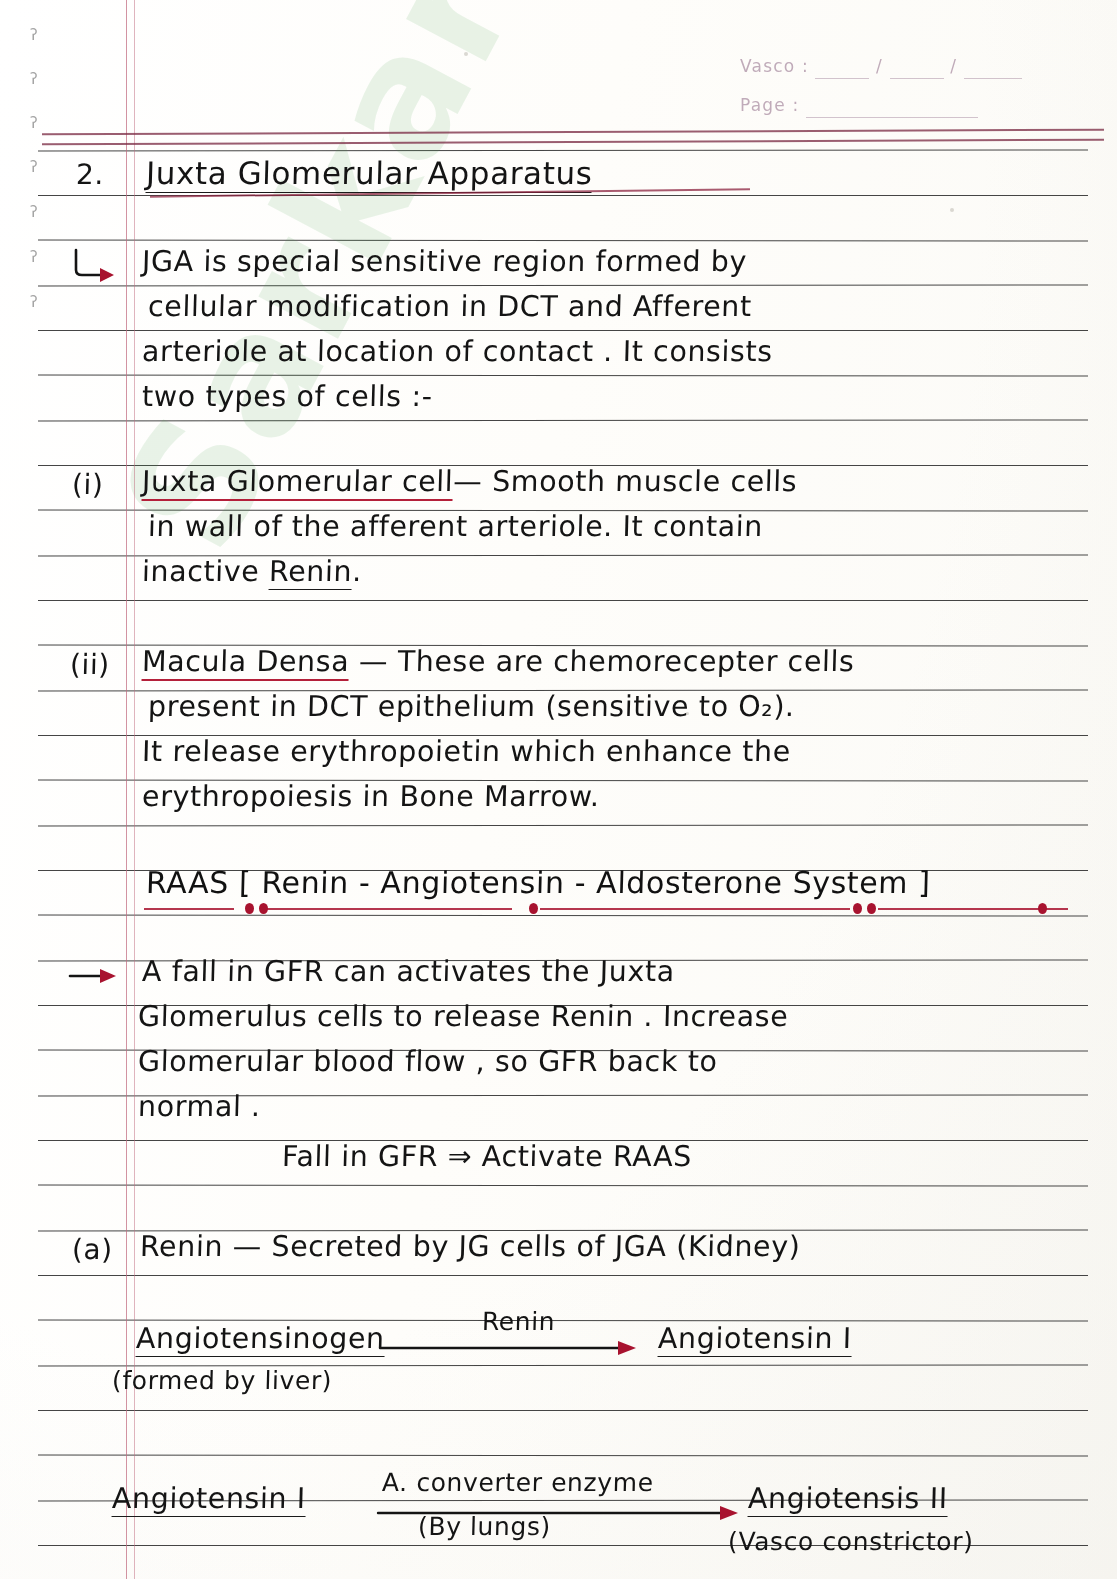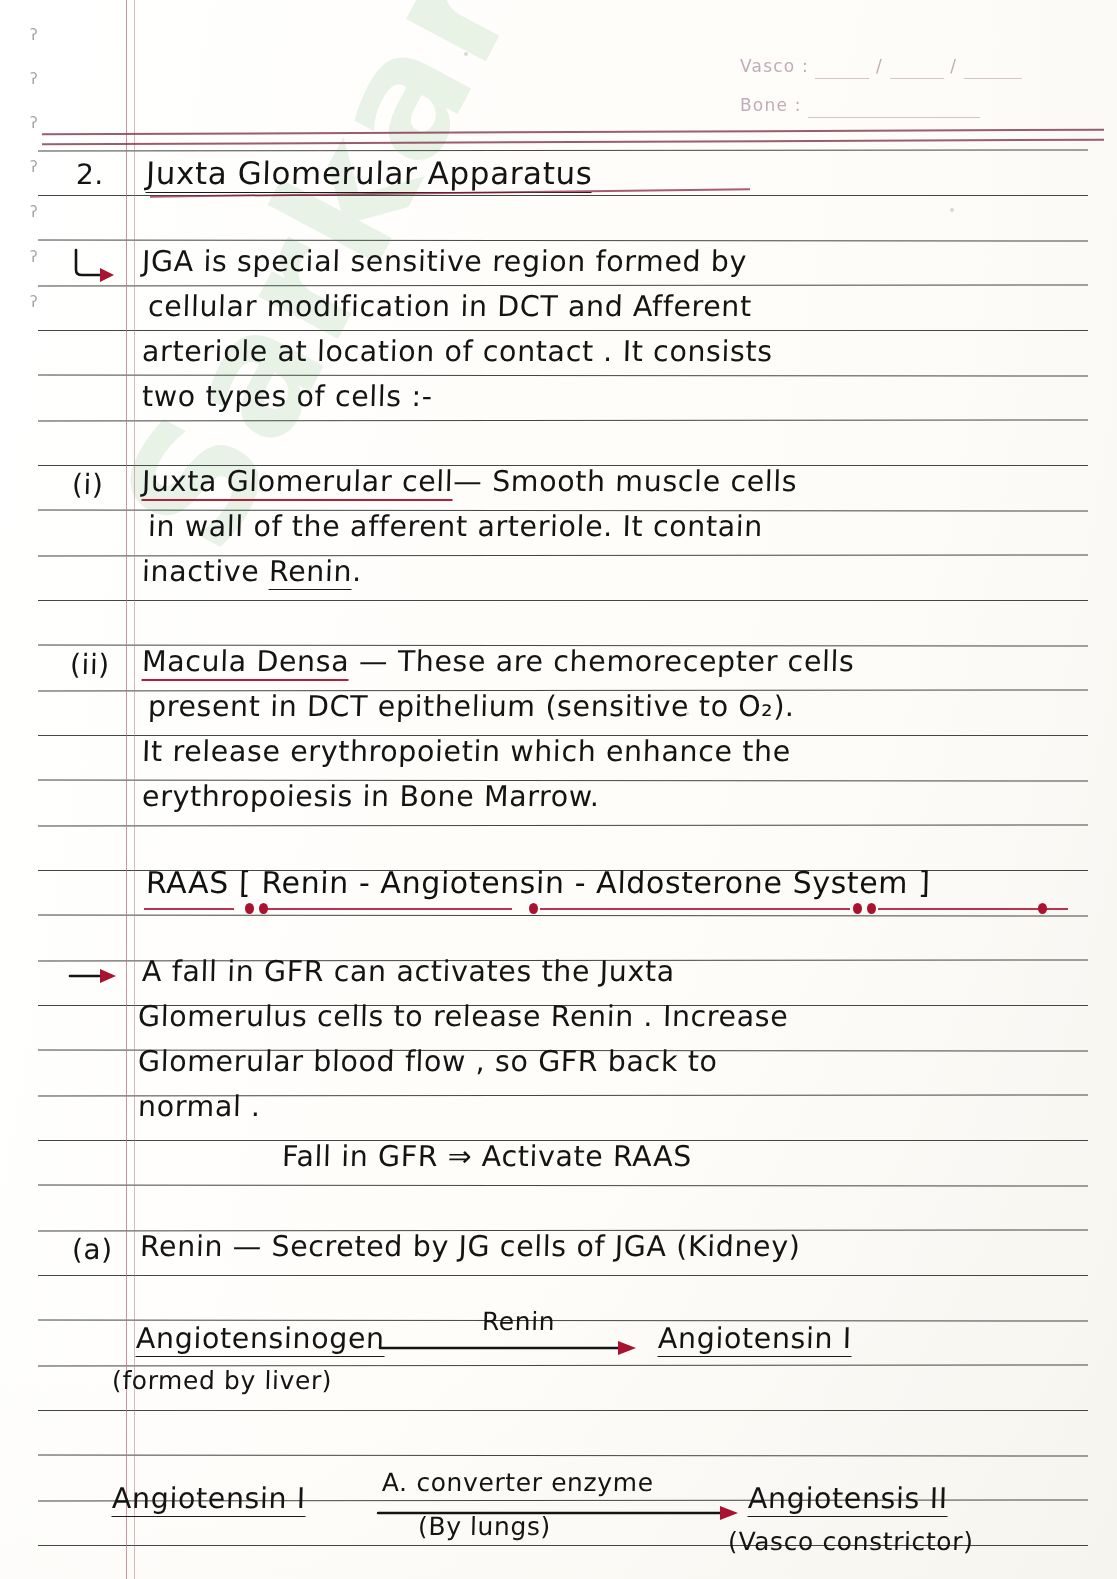--- a/index.html
+++ b/index.html
@@ -232,21 +232,21 @@
 
   <div class="preprint" style="left:740px; top:56px;">
     <span>Vasco :</span>
     <span class="blank" style="width:54px;">&nbsp;</span>
     <span>/</span>
     <span class="blank" style="width:54px;">&nbsp;</span>
     <span>/</span>
     <span class="blank" style="width:58px;">&nbsp;</span>
   </div>
   <div class="preprint" style="left:740px; top:95px;">
-    <span>Bone :</span>
+    <span>Page :</span>
     <span class="blank" style="width:172px;">&nbsp;</span>
   </div>
 
   <div class="header-rule top"></div>
   <div class="header-rule bot"></div>
 
   <div class="hw marker" style="left:76px; top:158px;">2.</div>
   <div class="hw" style="left:146px; top:155px; font-size:31px;">
     <span class="u-black">Juxta Glomerular Apparatus</span>
   </div>

